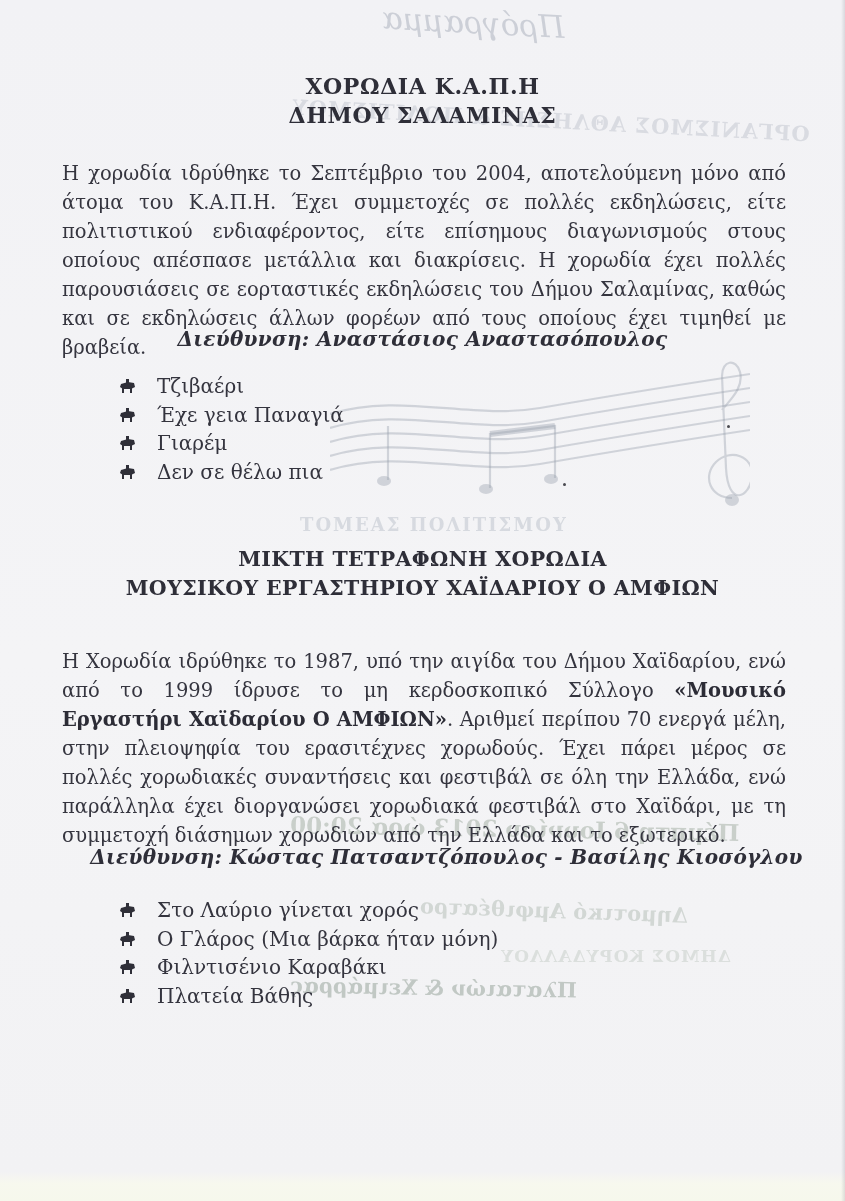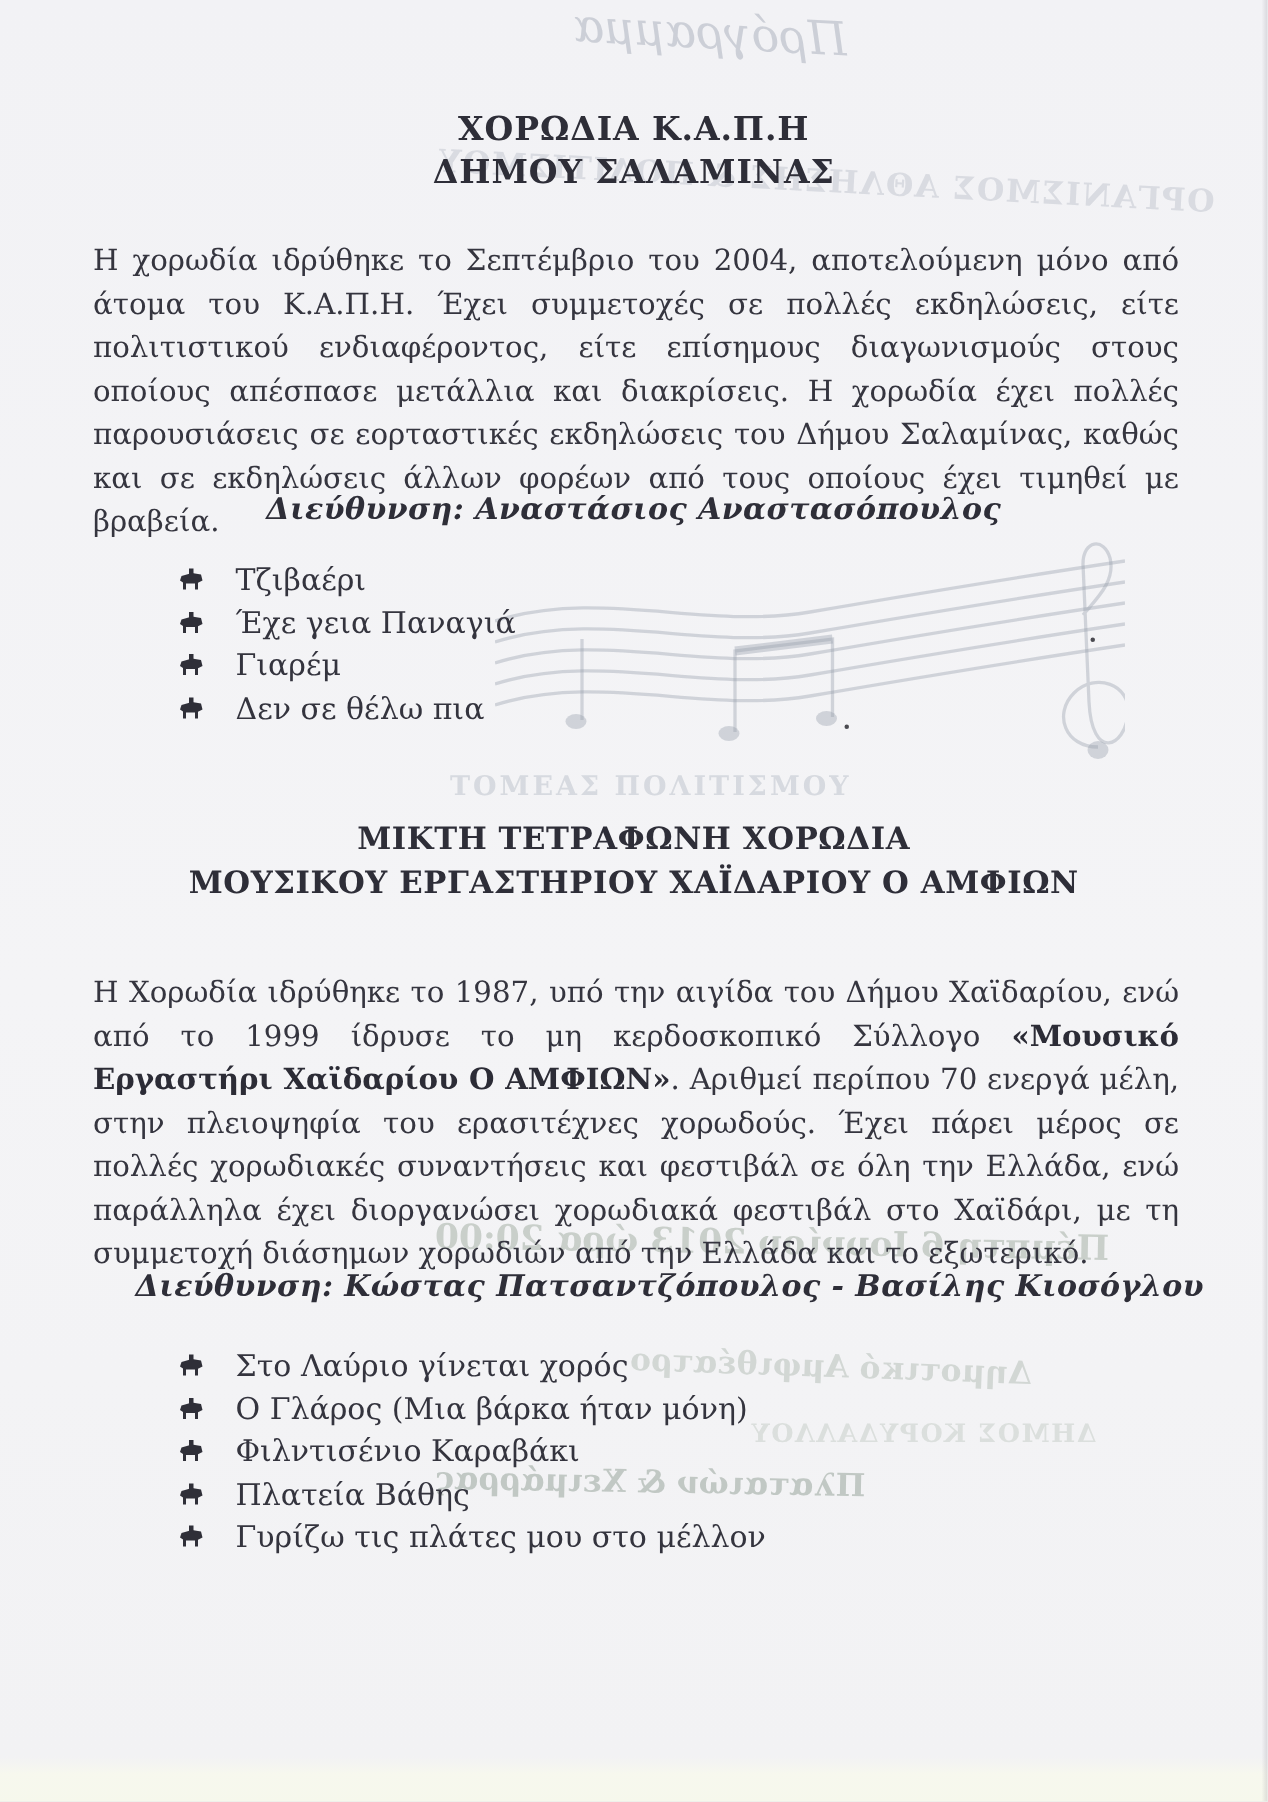--- a/index.html
+++ b/index.html
@@ -176,24 +176,15 @@
       </li>
       <li class="song-item">
         <svg class="bullet" viewBox="0 0 19 16">
           <path fill="#2f2f38" d="M3 6 L10 4 L16 5 L17 9 L13 11 L5 11 L2 9 Z"></path>
           <rect fill="#2f2f38" x="8" y="1" width="3" height="5"></rect>
           <rect fill="#2f2f38" x="4" y="10" width="2" height="5"></rect>
           <rect fill="#2f2f38" x="12" y="10" width="2" height="5"></rect>
         </svg>
         <span>Πλατεία Βάθης</span>
       </li>
-      <li class="song-item">
-        <svg class="bullet" viewBox="0 0 19 16">
-          <path fill="#2f2f38" d="M3 6 L10 4 L16 5 L17 9 L13 11 L5 11 L2 9 Z"></path>
-          <rect fill="#2f2f38" x="8" y="1" width="3" height="5"></rect>
-          <rect fill="#2f2f38" x="4" y="10" width="2" height="5"></rect>
-          <rect fill="#2f2f38" x="12" y="10" width="2" height="5"></rect>
-        </svg>
-        <span>Γυρίζω τις πλάτες μου στο μέλλον</span>
-      </li>
     </ul>
 
 </div>
 
 </body></html>

